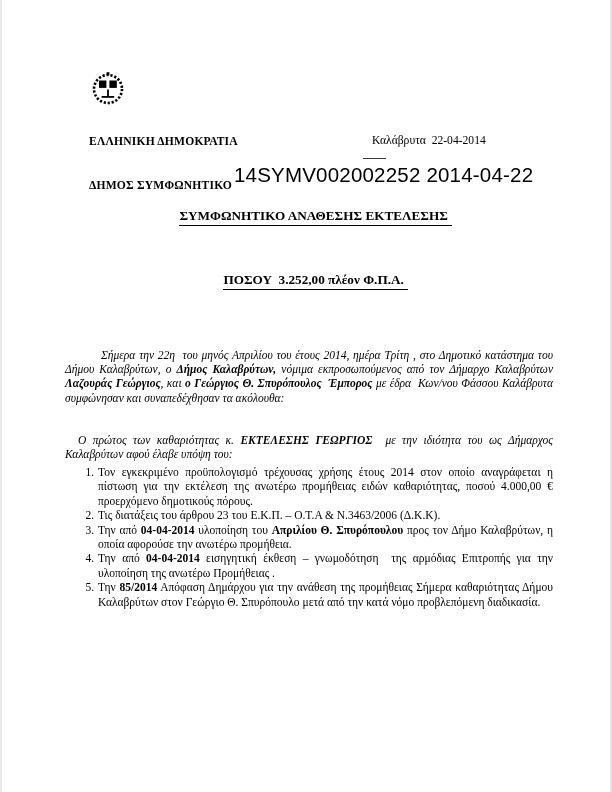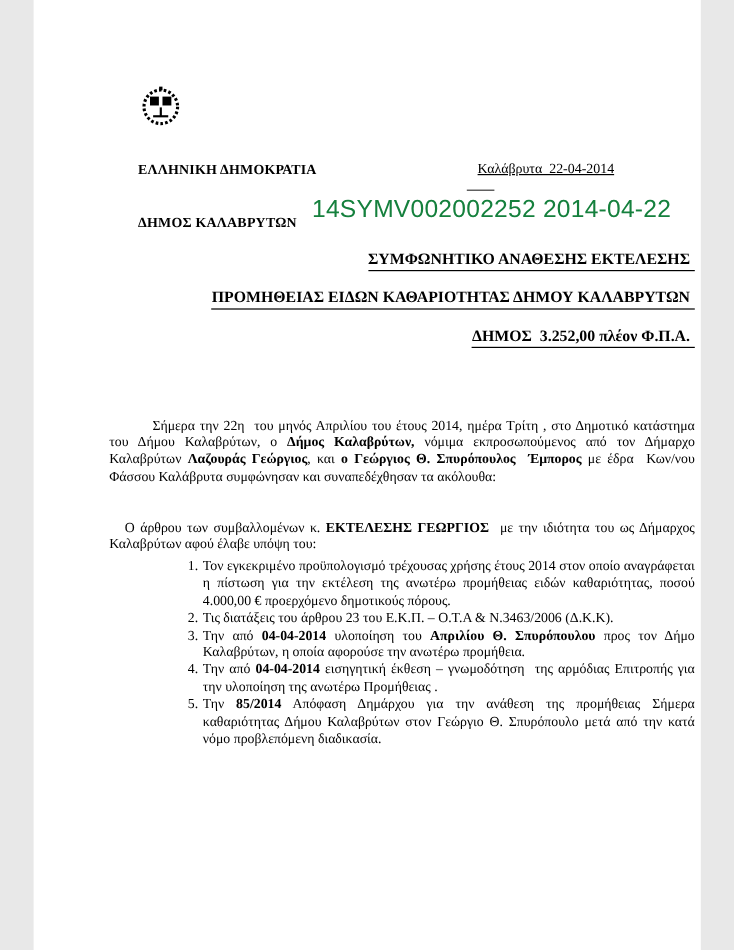--- a/index.html
+++ b/index.html
@@ -1,110 +1,107 @@
 <!DOCTYPE html>
 <html lang="el"><head>
 <meta charset="utf-8">
 <style>
   html,body{margin:0;padding:0;background:#e8e8e8;}
   .page{
     position:relative;
-    width:556px;height:792px;
+    width:608px;height:792px;
     margin:0 auto;
     background:#ffffff;
     font-family:"Liberation Serif","DejaVu Serif",serif;
     color:#000;
     overflow:hidden;
   }
   
   .emblem{position:absolute;left:88px;top:70px;width:36px;height:36px;}
   
   .org-block{
     position:absolute;left:87px;top:106px;
     font-weight:bold;font-size:11.6px;line-height:14.6px;
     letter-spacing:0.2px;white-space:pre-wrap;
   }
   .place-date{
     position:absolute;left:370px;top:134px;
-    font-size:11.6px;white-space:pre-wrap;text-decoration:underline;
+    font-size:11.6px;white-space:pre-wrap;
   }
   .proto-dash{
     position:absolute;left:361px;top:158px;width:23px;height:0;
     border-top:1.6px solid #3a3a3a;
   }
   .registry{
     position:absolute;left:232px;top:164px;
     font-family:"Liberation Sans","DejaVu Sans",sans-serif;
     font-size:20.5px;line-height:21px;letter-spacing:0.2px;
     white-space:pre;
   }
   
   .doc-title{
     position:absolute;left:63px;width:488px;
-    text-align:right;font-weight:bold;font-size:13.2px;
+    text-align:center;font-weight:bold;font-size:13.2px;
     white-space:pre-wrap;
   }
   .t1{top:192px;} .t2{top:224px;} .t3{top:256px;}
   .u{border-bottom:1.5px solid #000;padding:0 4px 1px 0;display:inline-block;}
   
   .body-par{
     position:absolute;left:63px;width:488px;
     font-size:11.5px;line-height:14.4px;
-    text-align:justify;white-space:pre-wrap;
+    text-align:justify;white-space:pre-wrap;font-style:italic;
   }
   .p-intro{top:336px;text-indent:36px;}
   .p-first{top:421px;text-indent:13px;}
   .considerations{
     position:absolute;left:63px;top:465px;width:488px;
     font-size:11.5px;line-height:14.4px;
   }
   .considerations ol{margin:0;padding:0 0 0 32px;}
-  .considerations li{text-align:justify;white-space:pre-wrap;padding-left:1px;margin-left:45px;}
+  .considerations li{text-align:justify;white-space:pre-wrap;padding-left:1px;}
   b{font-weight:bold;}
 </style>
 </head>
 <body>
 
 <div class="page">
 
   <div class="emblem">
     <svg width="36" height="36" viewBox="0 0 36 36" aria-hidden="true">
       <circle cx="18" cy="19" r="14" fill="none" stroke="#000" stroke-width="2.6" stroke-dasharray="2.2 1.8"></circle>
       <rect x="16.6" y="2.2" width="2.8" height="3" fill="#000"></rect>
       <rect x="9" y="10.5" width="7.4" height="7.4" fill="#000"></rect>
       <rect x="19.4" y="10.5" width="7.4" height="7.4" fill="#000"></rect>
       <rect x="17.1" y="19.5" width="1.8" height="7.5" fill="#000"></rect>
       <rect x="11.6" y="26" width="12.6" height="1.8" fill="#000"></rect>
     </svg>
   </div>
 
   <div class="org-block">
     <div>ΕΛΛΗΝΙΚΗ ΔΗΜΟΚΡΑΤΙΑ</div>
-    <div>ΔΗΜΟΣ ΚΑΛΑΒΡΥΤΩΝ</div>
+    <div>ΔΗΜΟΣ ΣΥΜΦΩΝΗΤΙΚΟ</div>
   </div>
 
   <div class="place-date">Καλάβρυτα  22-04-2014</div>
 
   <div class="proto-dash"></div>
 
-  <div class="registry" style="color: #15803d;">14SYMV002002252 2014-04-22</div>
+  <div class="registry" style="color: #000000;">14SYMV002002252 2014-04-22</div>
 
   <div class="doc-title t1">
     <span class="u">ΣΥΜΦΩΝΗΤΙΚΟ ΑΝΑΘΕΣΗΣ ΕΚΤΕΛΕΣΗΣ</span>
   </div>
-  <div class="doc-title t2">
-    <span class="u">ΠΡΟΜΗΘΕΙΑΣ ΕΙΔΩΝ ΚΑΘΑΡΙΟΤΗΤΑΣ ΔΗΜΟΥ ΚΑΛΑΒΡΥΤΩΝ</span>
-  </div>
   <div class="doc-title t3">
-    <span class="u">ΔΗΜΟΣ  3.252,00 πλέον Φ.Π.Α.</span>
+    <span class="u">ΠΟΣΟΥ  3.252,00 πλέον Φ.Π.Α.</span>
   </div>
 
   <p class="body-par p-intro"><span>Σήμερα την 22η  του μηνός Απριλίου του έτους 2014, ημέρα Τρίτη , στο Δημοτικό κατάστημα του Δήμου Καλαβρύτων, ο </span><b>Δήμος Καλαβρύτων,</b><span> νόμιμα εκπροσωπούμενος από τον Δήμαρχο Καλαβρύτων </span><b>Λαζουράς Γεώργιος</b><span>, και </span><b>ο Γεώργιος Θ. Σπυρόπουλος  Έμπορος</b><span> με έδρα  Κων/νου Φάσσου Καλάβρυτα συμφώνησαν και συναπεδέχθησαν τα ακόλουθα:</span></p>
 
-  <p class="body-par p-first"><span>Ο άρθρου των συμβαλλομένων κ. </span><b>ΕΚΤΕΛΕΣΗΣ ΓΕΩΡΓΙΟΣ</b><span>  με την ιδιότητα του ως Δήμαρχος Καλαβρύτων αφού έλαβε υπόψη του:</span></p>
+  <p class="body-par p-first"><span>Ο πρώτος των καθαριότητας κ. </span><b>ΕΚΤΕΛΕΣΗΣ ΓΕΩΡΓΙΟΣ</b><span>  με την ιδιότητα του ως Δήμαρχος Καλαβρύτων αφού έλαβε υπόψη του:</span></p>
 
   <div class="considerations">
     <ol>
       <li><span>Τον εγκεκριμένο προϋπολογισμό τρέχουσας χρήσης έτους 2014 στον οποίο αναγράφεται η πίστωση για την εκτέλεση της ανωτέρω προμήθειας ειδών καθαριότητας, ποσού 4.000,00 € προερχόμενο δημοτικούς πόρους.</span></li>
       <li><span>Τις διατάξεις του άρθρου 23 του Ε.Κ.Π. – Ο.Τ.Α &amp; Ν.3463/2006 (Δ.Κ.Κ).</span></li>
       <li><span>Την από </span><b>04-04-2014</b><span> υλοποίηση του </span><b>Απριλίου Θ. Σπυρόπουλου</b><span> προς τον Δήμο Καλαβρύτων, η οποία αφορούσε την ανωτέρω προμήθεια.</span></li>
       <li><span>Την από </span><b>04-04-2014</b><span> εισηγητική έκθεση – γνωμοδότηση  της αρμόδιας Επιτροπής για την υλοποίηση της ανωτέρω Προμήθειας .</span></li>
       <li><span>Την </span><b>85/2014</b><span> Απόφαση Δημάρχου για την ανάθεση της προμήθειας Σήμερα καθαριότητας Δήμου Καλαβρύτων στον Γεώργιο Θ. Σπυρόπουλο μετά από την κατά νόμο προβλεπόμενη διαδικασία.</span></li>
     </ol>
   </div>

